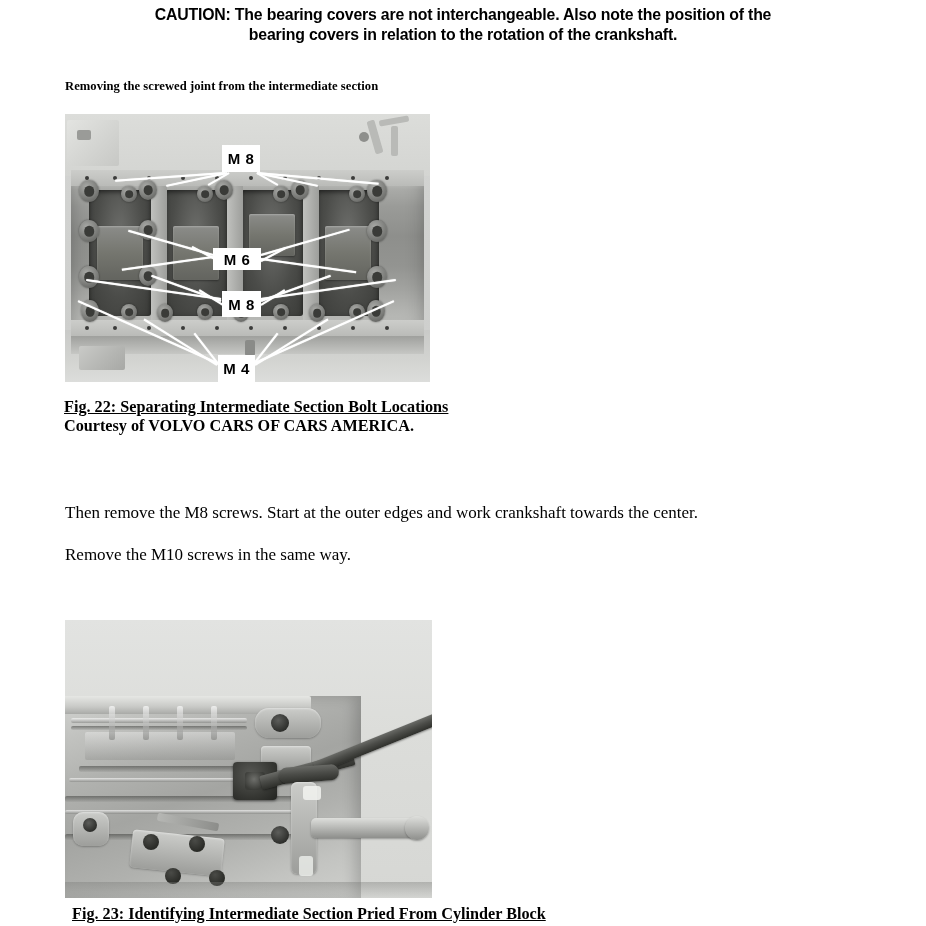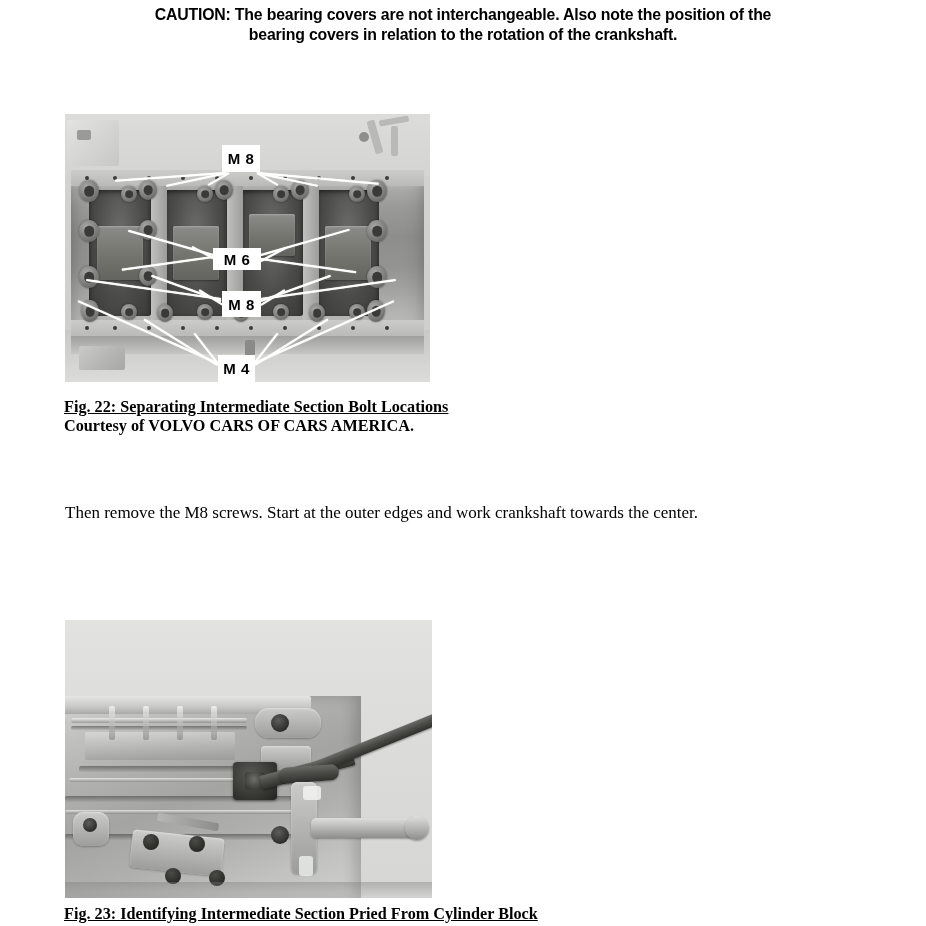--- a/index.html
+++ b/index.html
@@ -67,21 +67,21 @@
 
   
   .caption-block {
     position: absolute;
     left: 64px;
     font-weight: bold;
     font-size: 16.2px;
     line-height: 19px;
   }
   #caption-22 { top: 398px; }
-  #caption-23 { top: 905px; }
+  #caption-23 { top: 905px; margin-left: 8px; }
   .caption-title {
     display: inline-block;
     text-decoration: underline;
     text-underline-offset: 1px;
   }
   .caption-courtesy { display: block; }
 
   
   .figure {
     position: absolute;
@@ -297,20 +297,21 @@
 </head>
 <body>
 
 <div class="page">
 
   <div class="caution">
     <span class="c-line1">CAUTION: The bearing covers are not interchangeable. Also note the position of the</span>
     <span class="c-line2">bearing covers in relation to the rotation of the crankshaft.</span>
   </div>
 
+  <div class="subhead" id="subhead-removing">Removing the screwed joint from the intermediate section</div>
 
   <div class="figure" id="figure-22">
     <div class="f22-bg"></div>
     <div class="f22-table-top"></div>
     <div class="f22-table-bot"></div>
 
     <div style="position:absolute;left:2px;top:6px;width:52px;height:46px;background:linear-gradient(135deg,#e3e4e1,#c7c8c5);border-radius:2px;"></div>
     <div style="position:absolute;left:12px;top:16px;width:14px;height:10px;background:#9a9b98;border-radius:2px;"></div>
 
     <div class="f22-pipe" style="left:306px;top:6px;width:8px;height:34px;transform:rotate(-16deg);"></div>
@@ -478,20 +479,21 @@
     <div class="chip" id="chip-m8-bot">M 8</div>
     <div class="chip" id="chip-m7">M 4</div>
   </div>
 
   <div class="caption-block" id="caption-22">
     <span class="caption-title">Fig. 22: Separating Intermediate Section Bolt Locations</span>
     <span class="caption-courtesy">Courtesy of VOLVO CARS OF CARS AMERICA.</span>
   </div>
 
   <div class="para" id="para-2">Then remove the M8 screws. Start at the outer edges and work crankshaft towards the center.</div>
+  <div class="para" id="para-3">Remove the M10 screws in the same way.</div>
 
 
   <div class="figure" id="figure-23">
     <div class="f23-bg"></div>
 
     <div class="f23-block"></div>
 
     <div class="f23-rail"></div>
 
     <div class="f23-ridge" style="left:6px;top:98px;width:176px;height:5px;"></div>

